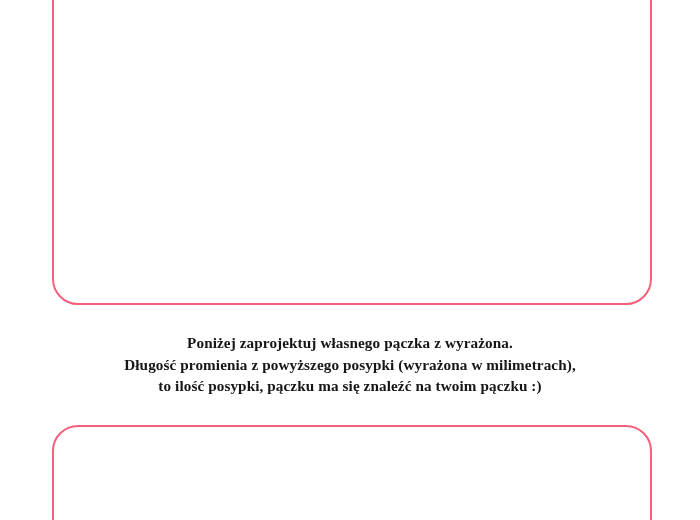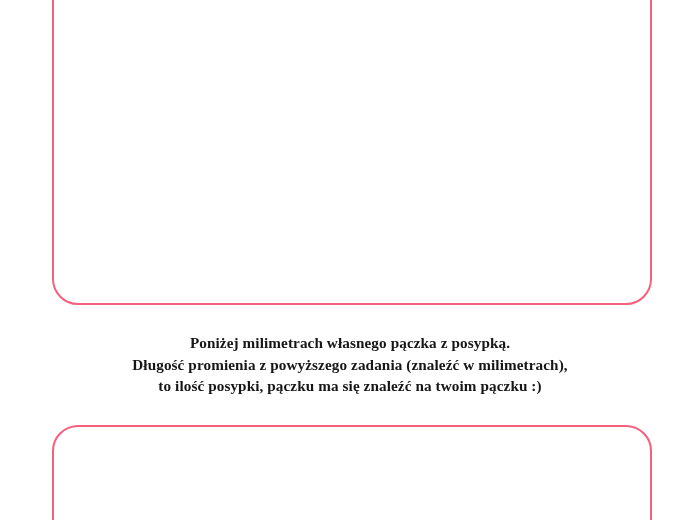--- a/index.html
+++ b/index.html
@@ -61,20 +61,20 @@
   }
 </style>
 </head>
 <body>
 
 <div class="page">
 
   <div class="box-top"></div>
 
   <div class="instructions">
-    <span class="line">Poniżej milimetrach własnego pączka z posypką.</span>
-    <span class="line">Długość promienia z powyższego zadania (znaleźć w milimetrach),</span>
+    <span class="line">Poniżej zaprojektuj własnego pączka z wyrażona.</span>
+    <span class="line">Długość promienia z powyższego posypki (wyrażona w milimetrach),</span>
     <span class="line">to ilość posypki, pączku ma się znaleźć na twoim pączku :)</span>
   </div>
 
   <div class="box-bottom"></div>
 
 </div>
 
 </body></html>

